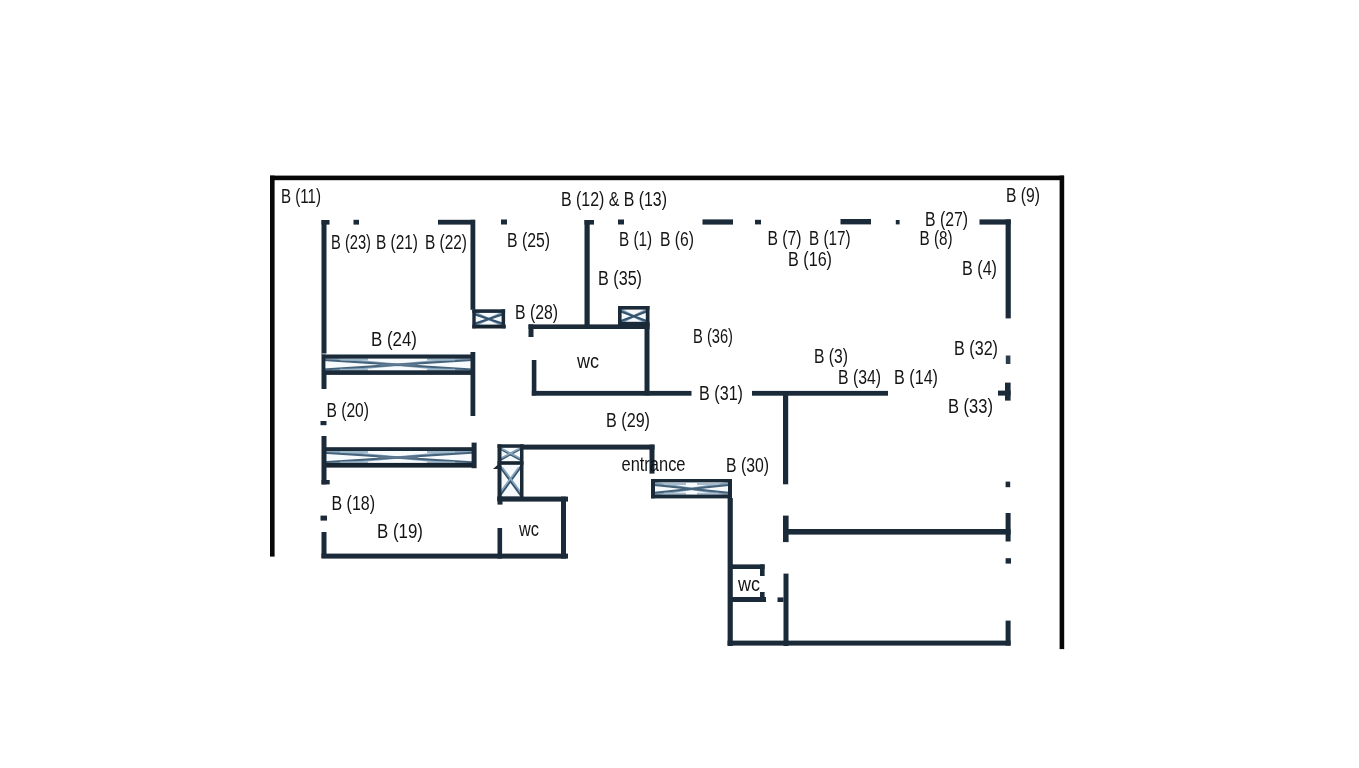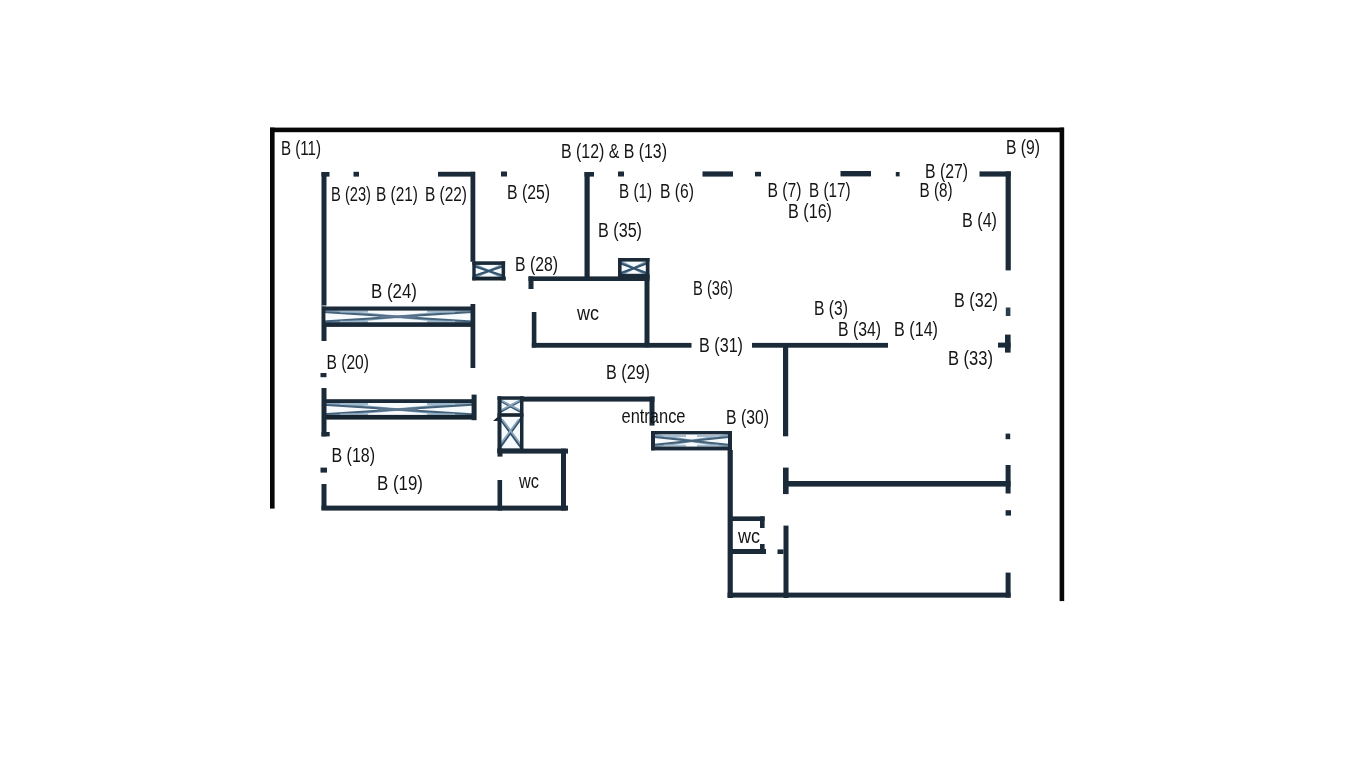--- a/index.html
+++ b/index.html
@@ -1,16 +1,16 @@
 <!DOCTYPE html>
 <html><head>
 <meta charset="utf-8">
 <style>
   html,body{margin:0;padding:0;background:#ffffff;}
-  .page{position:relative;width:1359px;height:681px;background:#be185d;overflow:hidden;}
+  .page{position:relative;width:1359px;height:681px;background:#be185d;overflow:hidden;margin-top:48px;}
   svg text{font-family:"Liberation Sans",sans-serif;fill:#141414;}
 </style>
 </head>
 <body>
 <div class="page">
 <svg width="1359" height="768" viewBox="0 0 1359 768" xmlns="http://www.w3.org/2000/svg">
 <defs>
 </defs>
 
 <rect x="0" y="0" width="1359" height="768" fill="#ffffff"></rect>

